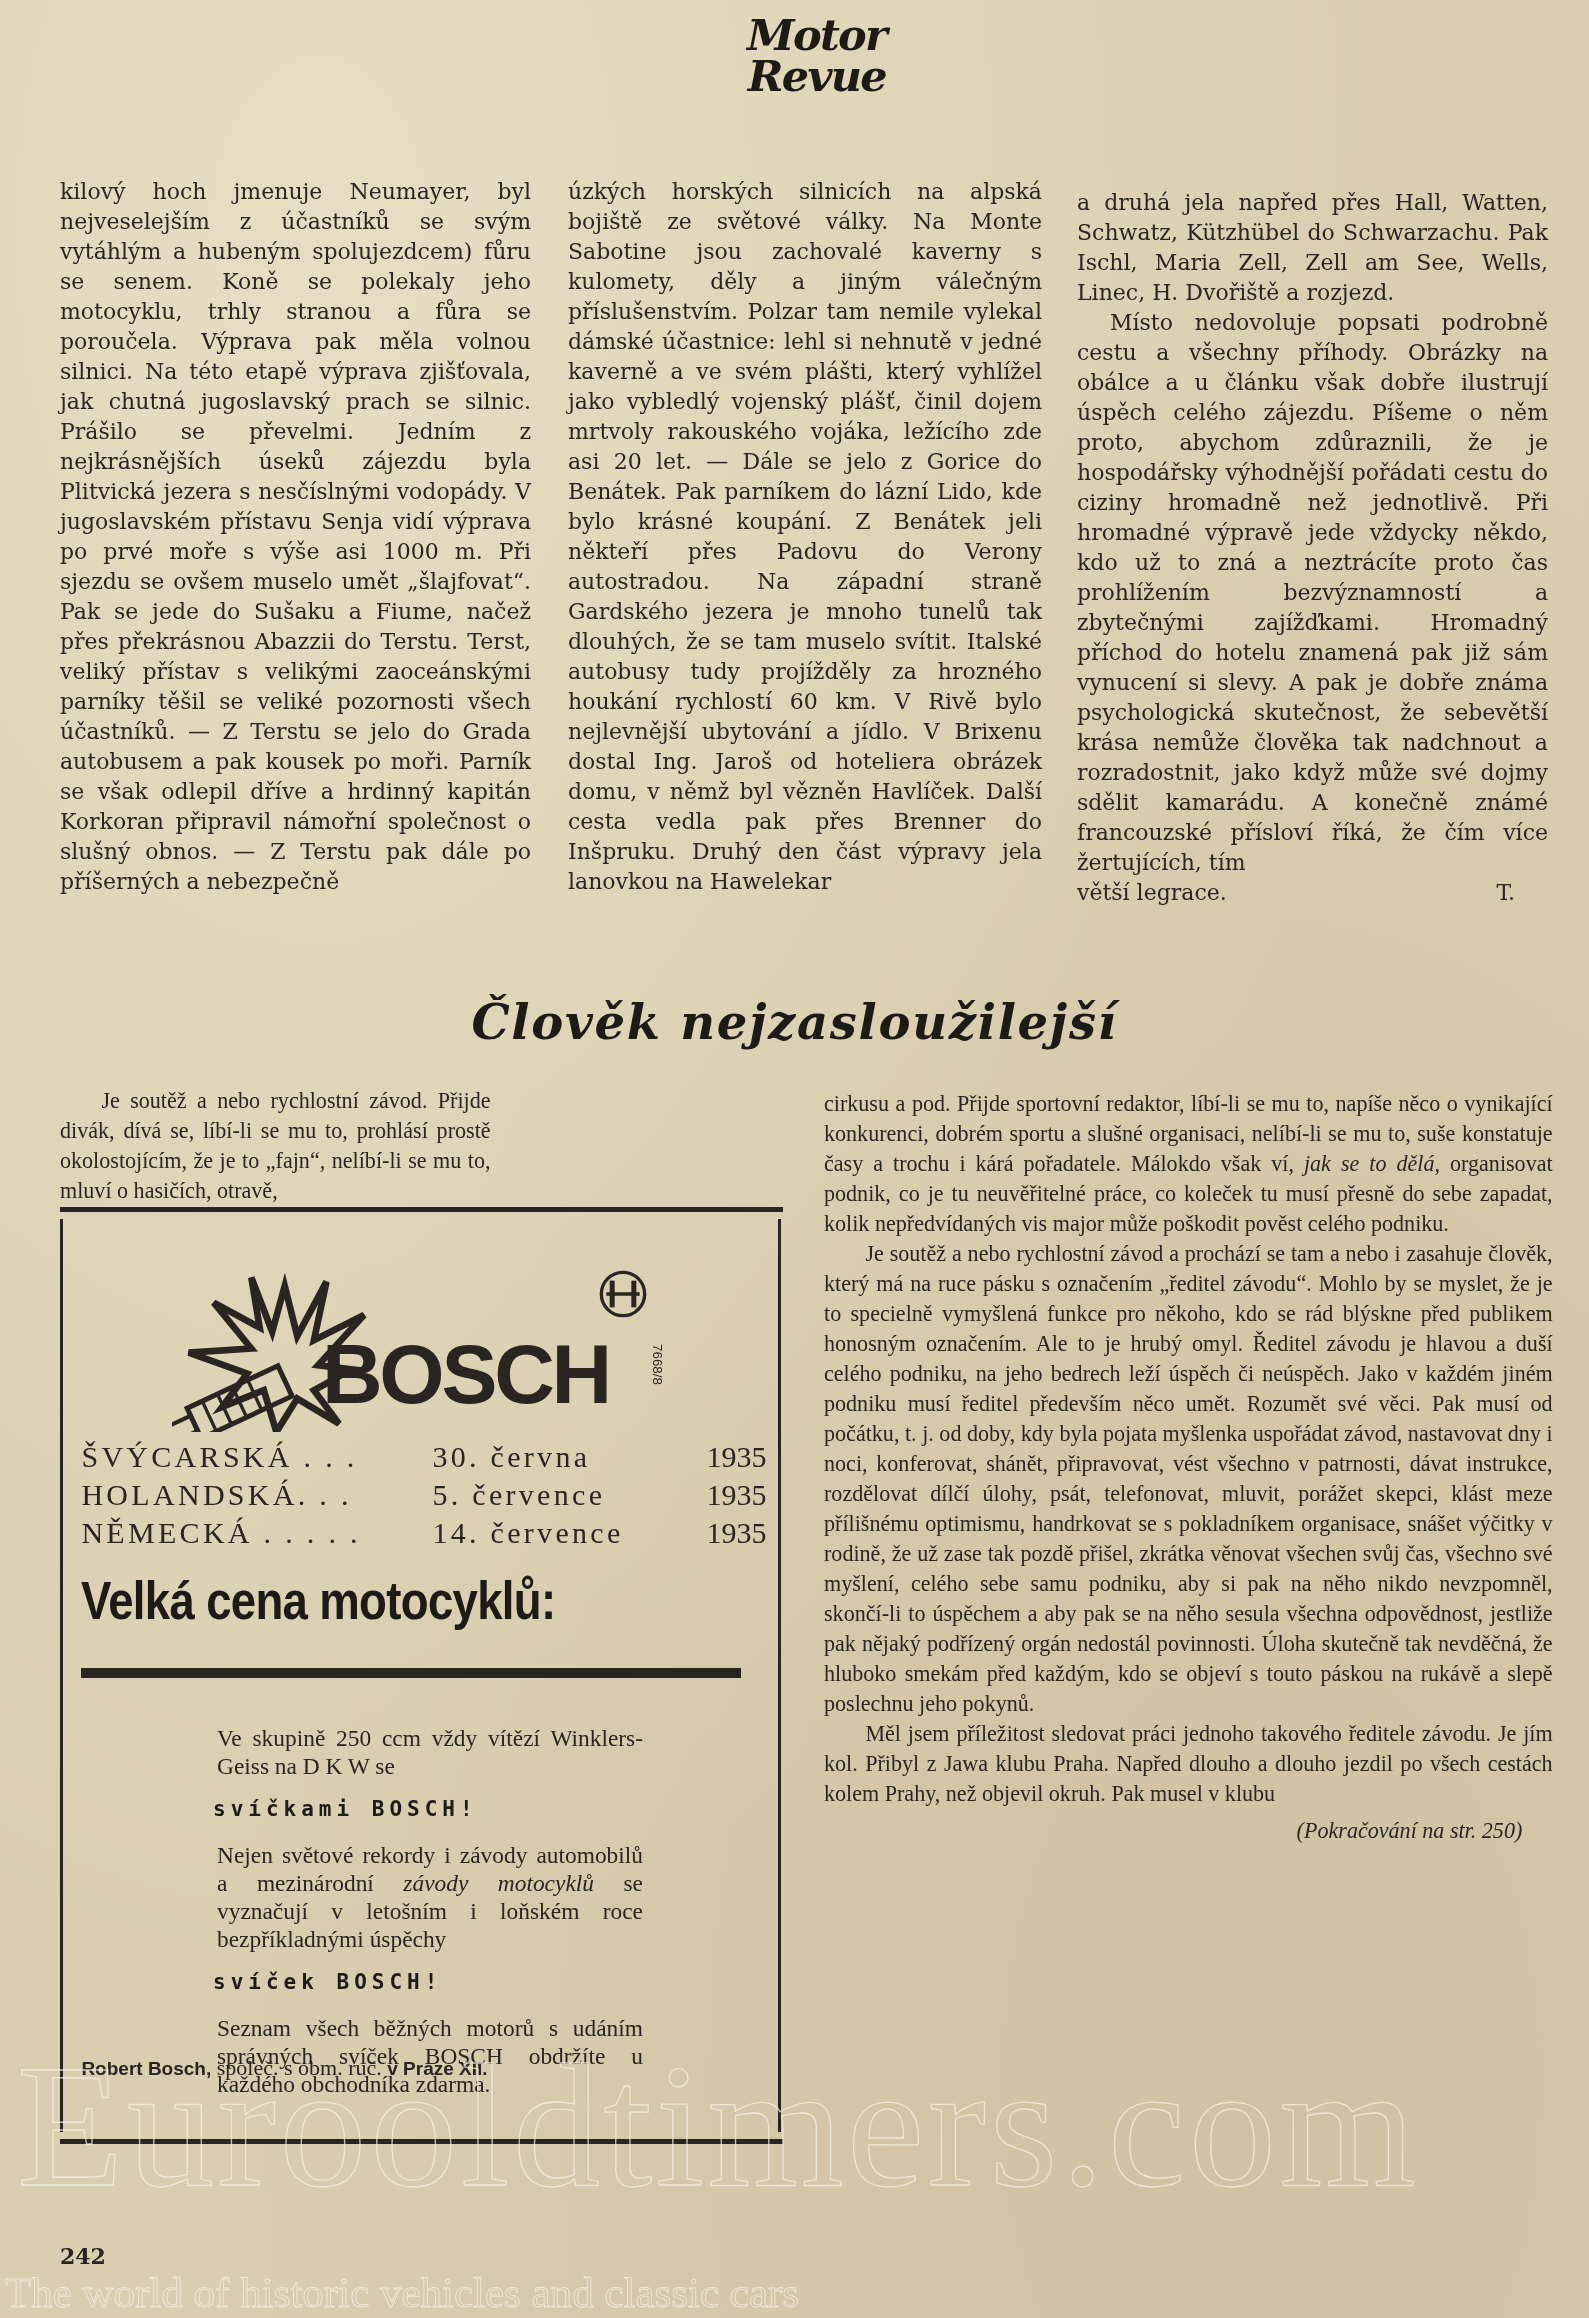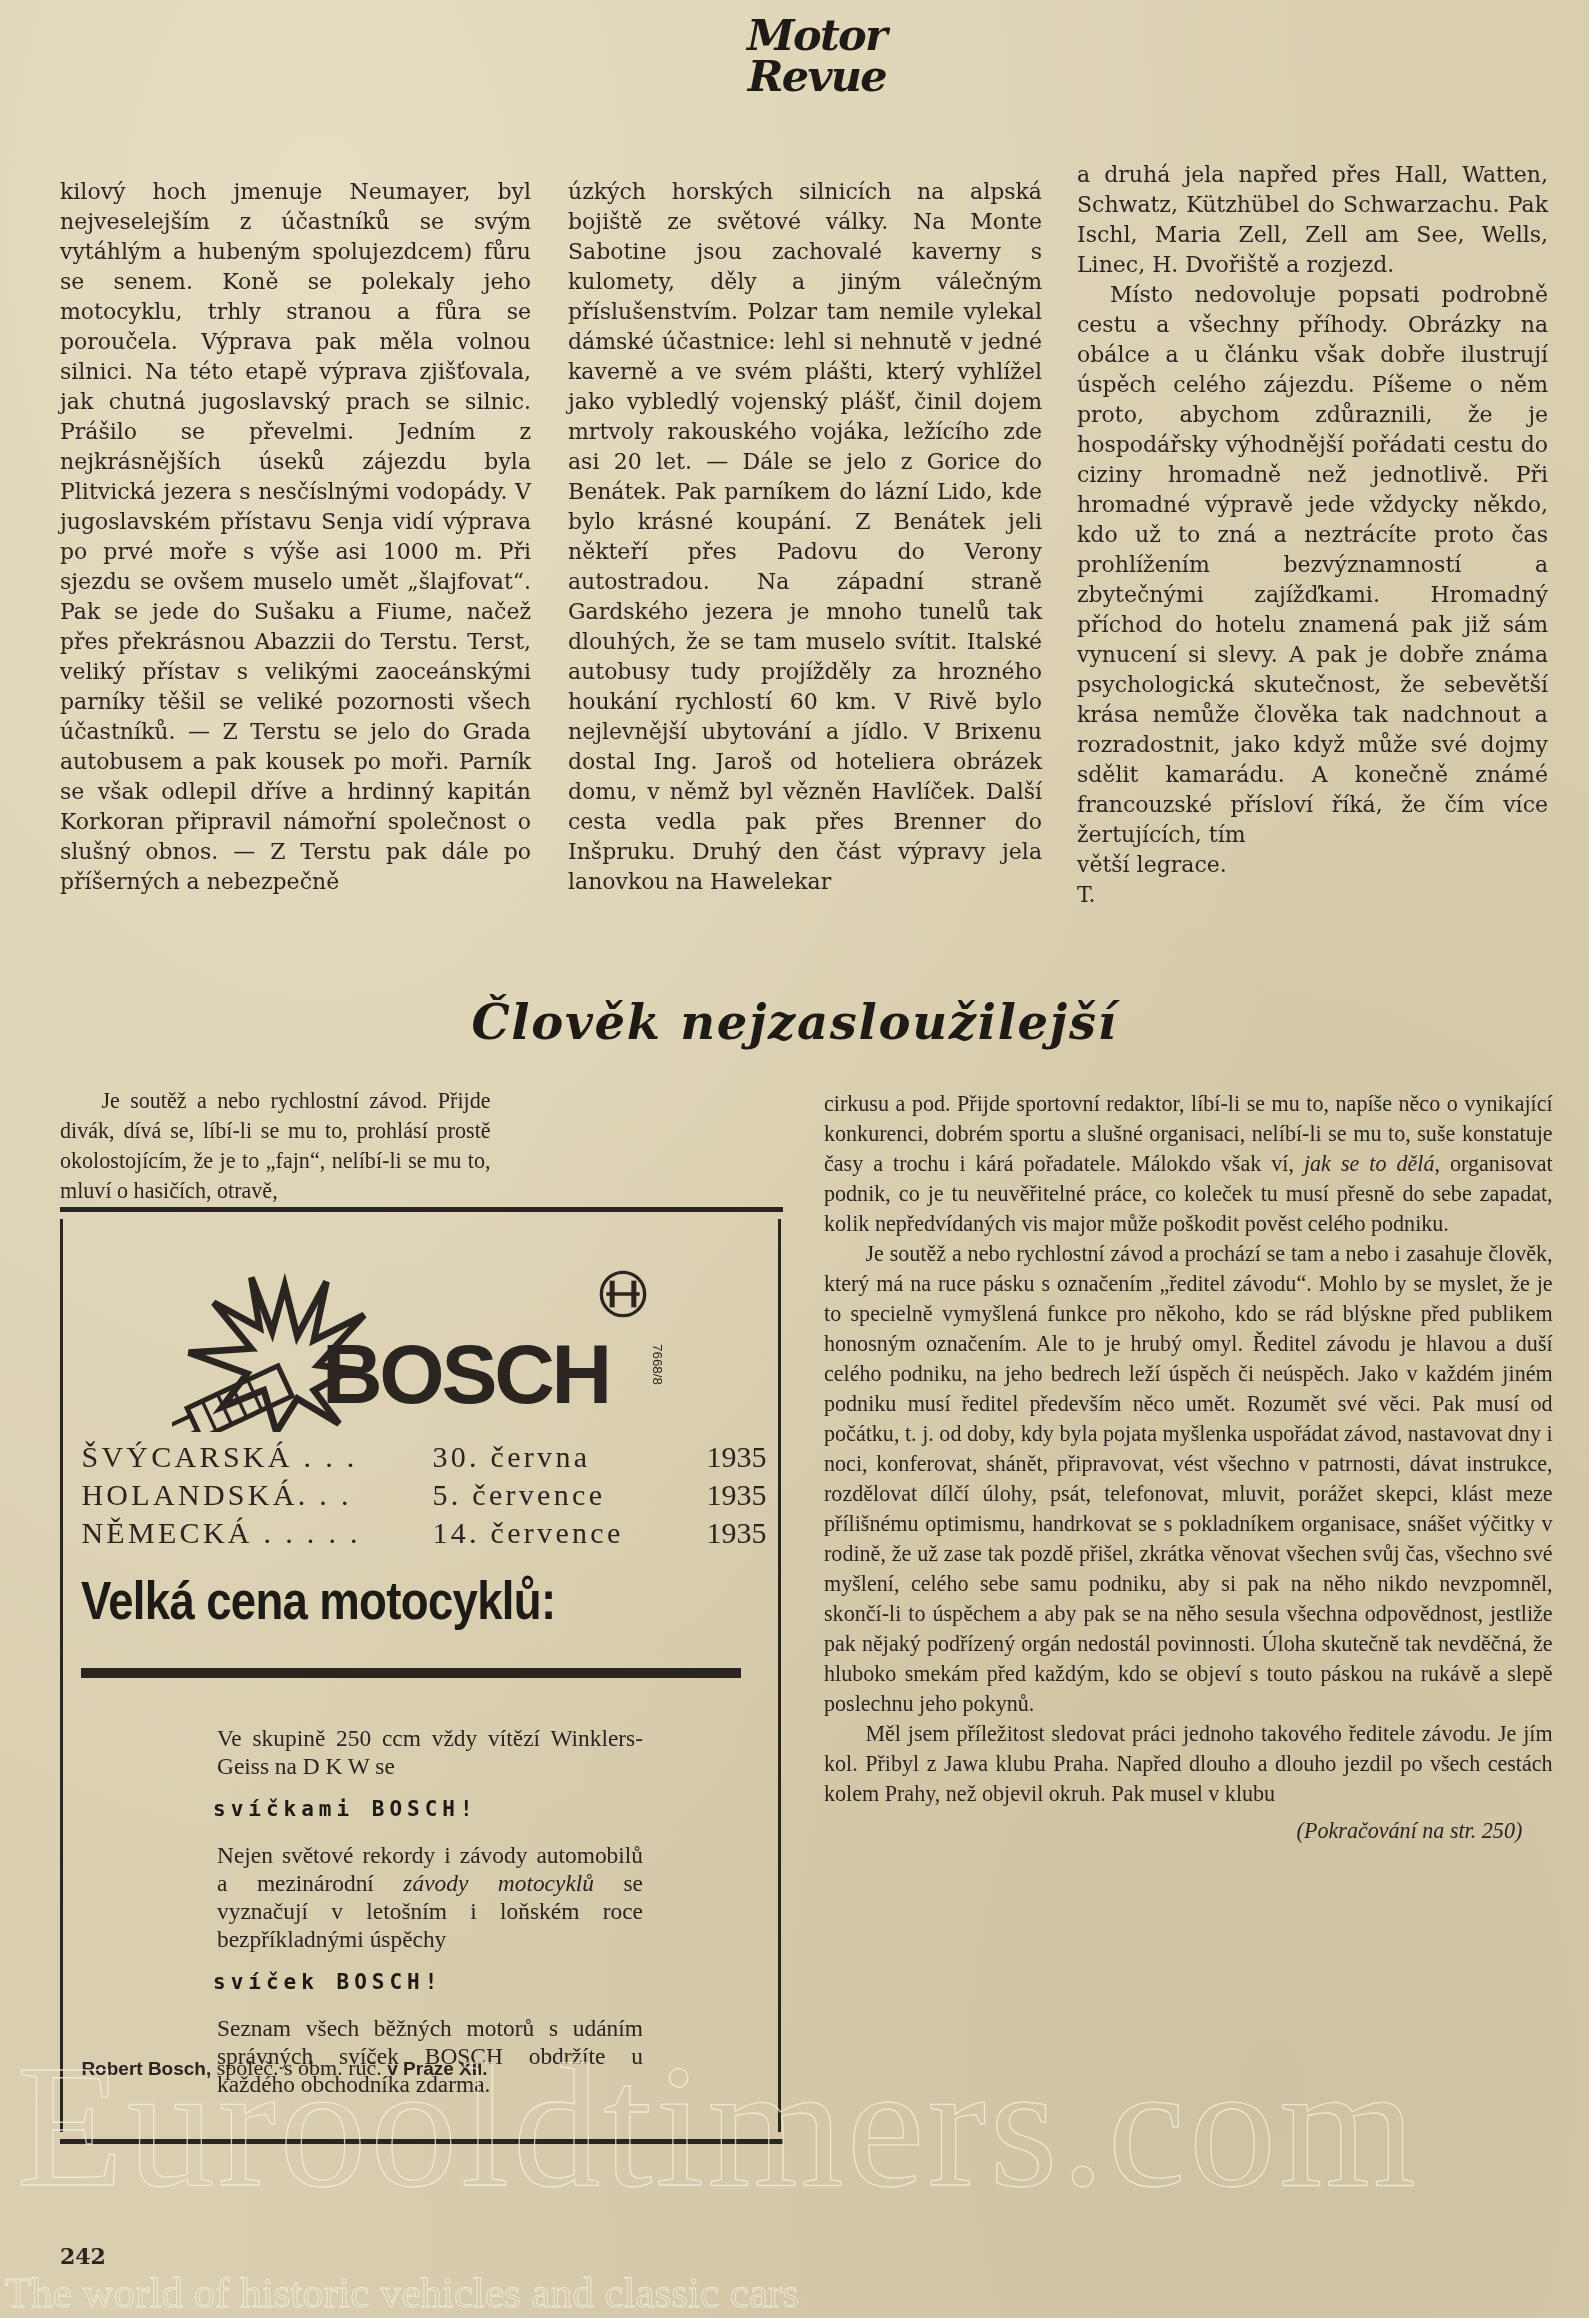--- a/index.html
+++ b/index.html
@@ -21,22 +21,22 @@
   .masthead .l2 { font-size: 43px; display: block; letter-spacing: -1.7px; margin-left: 13.4px; }
 
   .col {
     position: absolute; font-family: "DejaVu Serif", serif; font-size: 22px;
     line-height: 30px; text-align: justify; color: #2a2520;
   }
   .col p { margin: 0; }
   .col .indent { text-indent: 33px; }
   .col1 { left: 60px; top: 177px; width: 471px; }
   .col2 { left: 568px; top: 177px; width: 474px; }
-  .col3 { left: 1077px; top: 160px; width: 471px; }
-  .sig { display: flex; justify-content: space-between; flex-direction: column; }
+  .col3 { left: 1077px; top: 188px; width: 471px; }
+  .sig { display: flex; justify-content: space-between; }
 
   .headline {
     position: absolute; left: 0; top: 994px; width: 1589px; text-align: center;
     font-family: "DejaVu Serif", serif; font-weight: bold; font-style: italic;
     font-size: 48px; color: #1e1a16; letter-spacing: 1.7px;
   }
 
   .art {
     position: absolute; font-family: "Liberation Serif", serif; font-size: 24px;
     line-height: 30px; text-align: justify; color: #2a2520;

